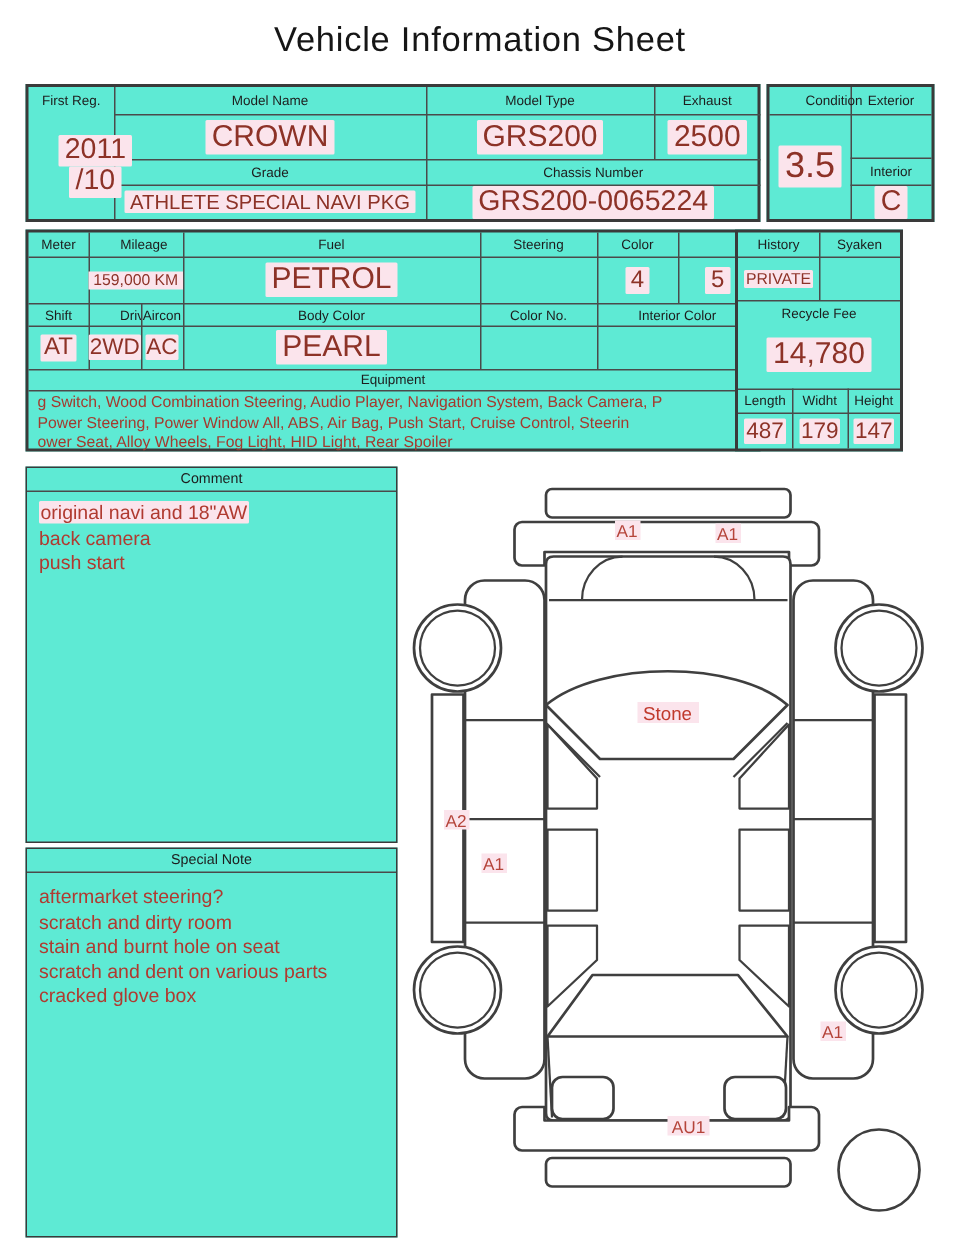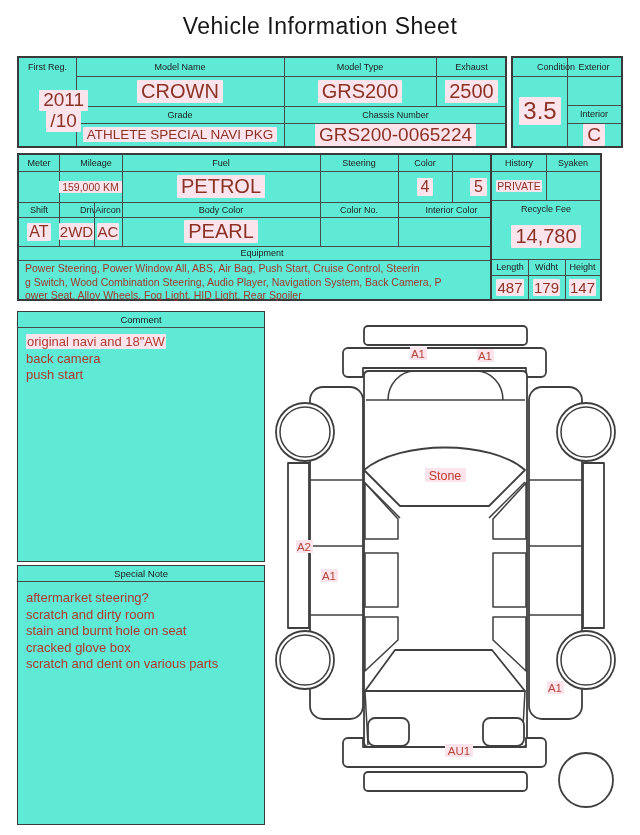--- a/index.html
+++ b/index.html
@@ -140,22 +140,22 @@
         <span class="pink" style="padding:0 1px;">AC</span>
       </div>
     <div class="cell val" style="left:103px;top:62px;width:198px;height:29px;font-size:20px;">
         <span class="pink">PEARL</span>
       </div>
     <div class="cell val" style="left:301px;top:62px;width:78px;height:29px;font-size:14px;"></div>
     <div class="cell val" style="left:379px;top:62px;width:107px;height:29px;font-size:14px;"></div>
 
     <div class="cell hdr" style="left:0;top:91px;width:486px;height:14px;">Equipment</div>
     <div class="noteTxt eqTxt" style="left:6px;top:107px;width:476px;">
+      <div>g Switch, Wood Combination Steering, Audio Player, Navigation System, Back Camera, P</div>
       <div>Power Steering, Power Window  All, ABS, Air Bag, Push Start, Cruise Control, Steerin</div>
-      <div>g Switch, Wood Combination Steering, Audio Player, Navigation System, Back Camera, P</div>
       <div>ower Seat, Alloy Wheels, Fog Light, HID Light, Rear Spoiler</div>
     </div>
   </div>
 
   <div class="box" style="left:490px;top:153px;width:112px;height:148px;">
     <div class="hl" style="left:0;top:16px;width:108px;"></div>
     <div class="hl" style="left:0;top:45px;width:108px;"></div>
     <div class="hl" style="left:0;top:104px;width:108px;"></div>
     <div class="hl" style="left:0;top:120px;width:108px;"></div>
     <div class="vl" style="left:54px;top:0;height:45px;"></div>
@@ -196,22 +196,22 @@
       <div>push start</div>
     </div>
   </div>
 
   <div class="box" style="left:17px;top:565px;width:248px;height:260px;border-width:1.5px;">
     <div class="boxHdr">Special Note</div>
     <div class="noteTxt" style="left:8px;top:24px;width:232px;font-size:13px;">
       <div>aftermarket steering?</div>
       <div>scratch and dirty room</div>
       <div>stain and burnt hole on seat</div>
+      <div>scratch and dent on various parts</div>
       <div>cracked glove box</div>
-      <div>scratch and dent on various parts</div>
     </div>
   </div>
 
   <svg style="position:absolute;left:270px;top:310px;" width="368" height="505" viewBox="0 0 368 505">
     <g fill="#ffffff" stroke="#3f3f3f" stroke-width="1.8" stroke-linejoin="round">
 
       <rect x="18" y="153" width="21" height="165"></rect>
       <rect x="313" y="153" width="21" height="165"></rect>
 
       <rect x="40" y="77" width="53" height="332" rx="13"></rect>

